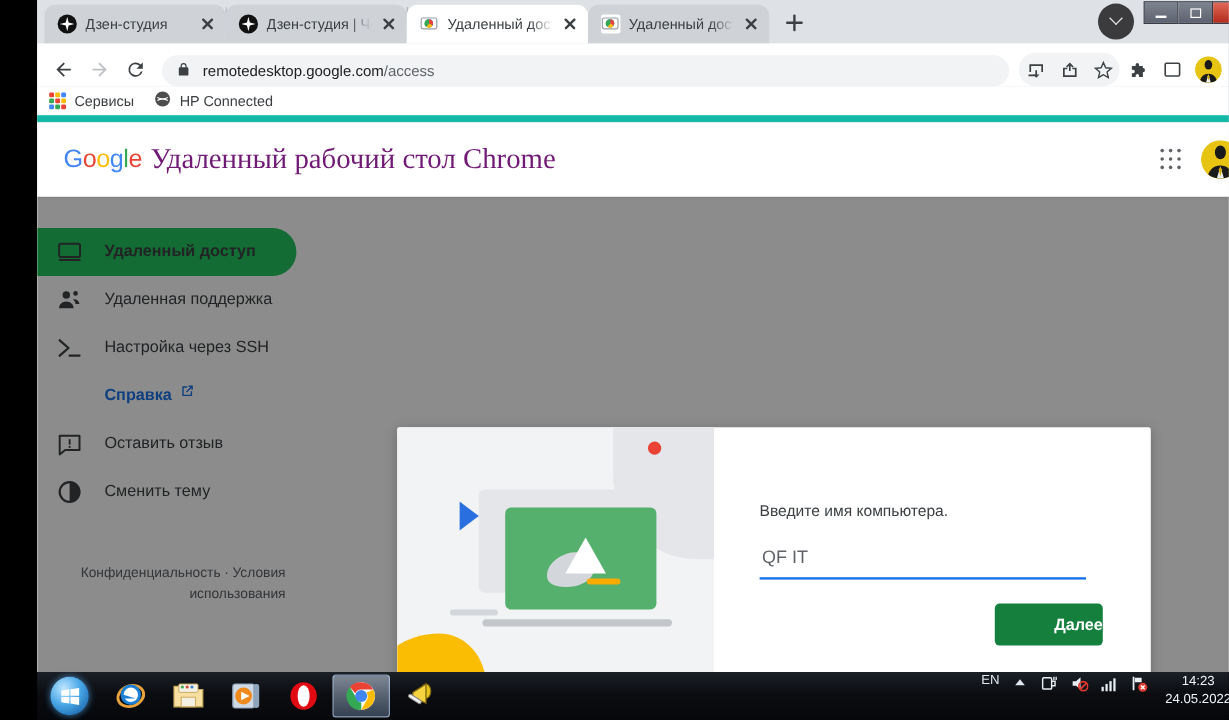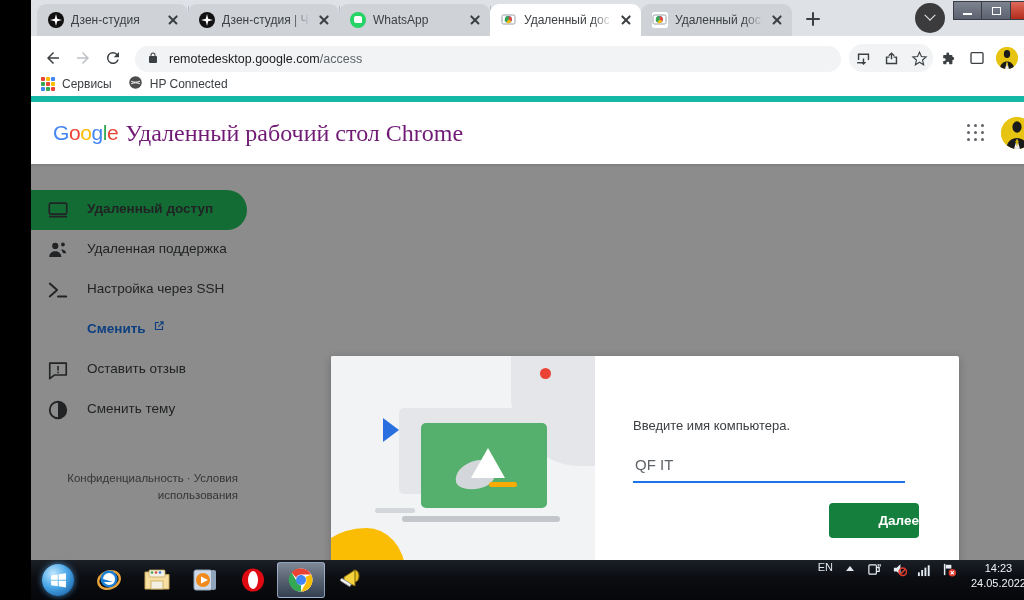--- a/index.html
+++ b/index.html
@@ -187,25 +187,20 @@
       </div>
       <span class="tab-sep"></span>
 
       <div class="tab">
         <span class="fav fav-dzen"></span>
         <span class="tab-title">Дзен-студия | Че</span>
         <span class="tab-close"></span>
       </div>
       <span class="tab-sep"></span>
 
-      <div class="tab">
-        <span class="fav fav-wa"></span>
-        <span class="tab-title">WhatsApp</span>
-        <span class="tab-close"></span>
-      </div>
       <span class="tab-sep"></span>
 
       <div class="tab active">
         <span class="fav fav-crd">
           <svg width="16" height="16" viewBox="0 0 16 16">
             <rect x="1" y="3" width="13" height="9" rx="1.4" fill="#fff" stroke="#9aa0a6" stroke-width="1"></rect>
             <circle cx="7.5" cy="7.5" r="3.4" fill="#4285F4"></circle>
             <path d="M7.5 4.1 A3.4 3.4 0 0 1 10.5 9.2 L7.5 7.5 Z" fill="#EA4335"></path>
             <path d="M10.5 9.2 A3.4 3.4 0 0 1 5.2 10.3 L7.5 7.5 Z" fill="#FBBC05"></path>
             <path d="M5.2 10.3 A3.4 3.4 0 0 1 7.5 4.1 L7.5 7.5 Z" fill="#34A853"></path>
@@ -408,21 +403,21 @@
                   <path d="M3 5l8 7-8 7" fill="none" stroke="#3c4043" stroke-width="2.1" stroke-linecap="round" stroke-linejoin="round"></path>
                   <path d="M12 19h9" stroke="#3c4043" stroke-width="2.1" stroke-linecap="round"></path>
                 </svg>
             </span>
             <span class="side-label">Настройка через SSH</span>
           </div>
 
           <div class="side-item">
             <span class="side-ico"></span>
             <span class="side-link">
-              <span>Сменить</span>
+              <span>Справка</span>
               <span>
                 <svg width="14" height="14" viewBox="0 0 24 24">
                     <path d="M5 5h7v2H7v10h10v-5h2v7H5z" fill="#1a73e8"></path>
                     <path d="M14 4h6v6h-2V7.4l-6.3 6.3-1.4-1.4L16.6 6H14z" fill="#1a73e8"></path>
                   </svg>
               </span>
             </span>
           </div>
 
           <div class="side-item">

